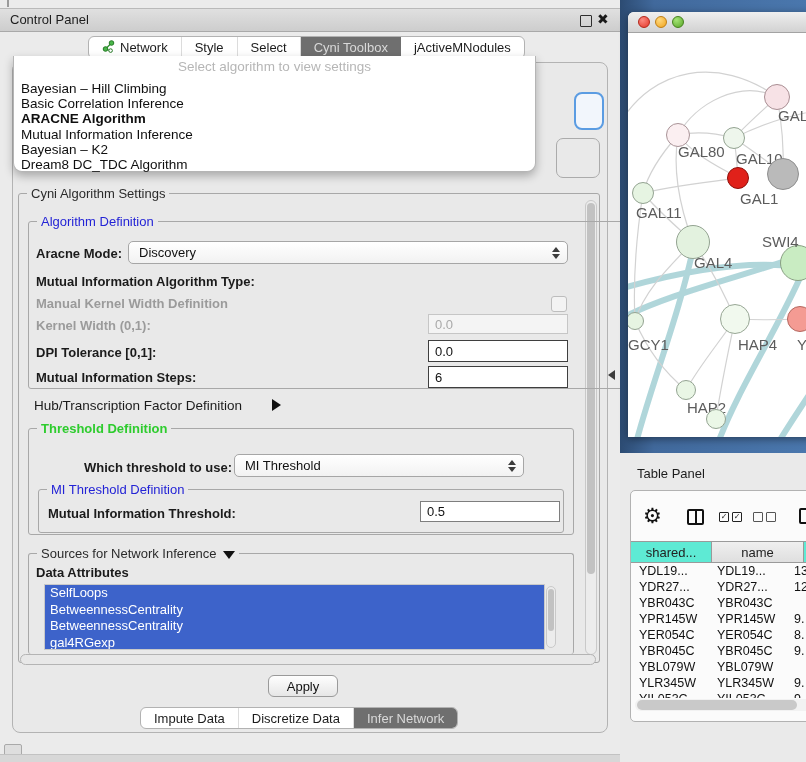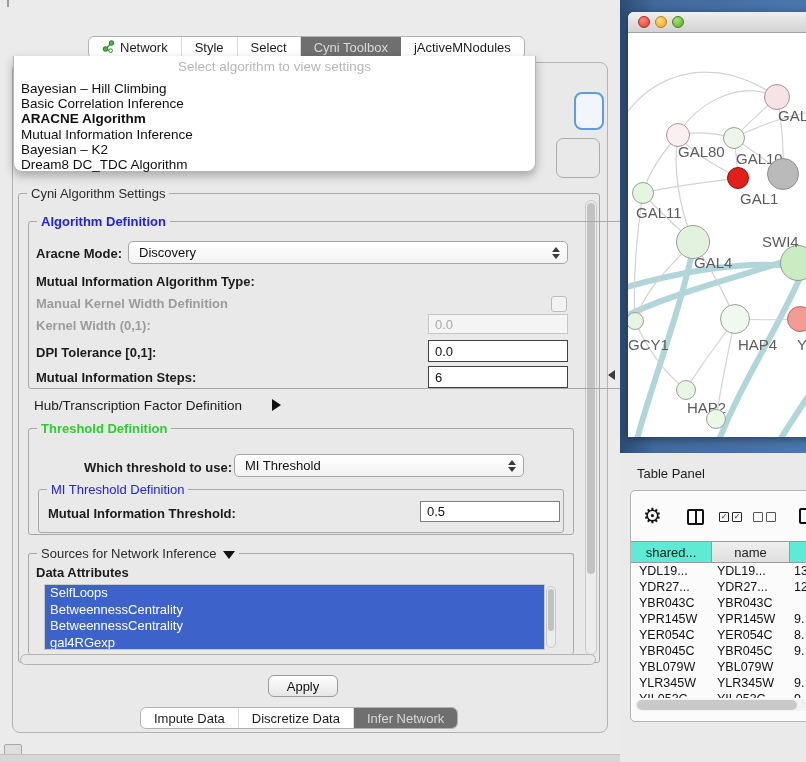--- a/index.html
+++ b/index.html
@@ -100,20 +100,25 @@
   .tcell.c1{width:78px;padding-left:5px;}
   .tcell.c2{width:40px;padding-left:4px;}
 </style>
 </head>
 <body>
 
 <div id="app">
 
   <div class="abs" id="top-mark"></div>
 
+  <div class="abs" id="cp-titlebar">
+    <span id="cp-title">Control Panel</span>
+    <span class="win-float"></span>
+    <span class="win-close">✖</span>
+  </div>
 
   <div class="abs tabstrip" id="top-tabs">
     <div class="tab">
       <span>
         <svg width="13" height="13" viewBox="0 0 13 13">
             <line x1="3.5" y1="9" x2="9.5" y2="3" stroke="#2f8f2f" stroke-width="1.2"></line>
             <line x1="3.5" y1="9" x2="8" y2="10.5" stroke="#2f8f2f" stroke-width="1.2"></line>
             <circle cx="3.5" cy="9" r="2.3" fill="#49b649" stroke="#267a26"></circle>
             <circle cx="9.5" cy="3" r="2.3" fill="#49b649" stroke="#267a26"></circle>
             <circle cx="8.6" cy="10.6" r="1.8" fill="#ffffff" stroke="#267a26"></circle>
@@ -141,21 +146,21 @@
   <div class="abs frag-group"></div>
 
   <div class="abs group" style="left:18px;top:193px;width:582px;height:470px;">
     <span class="legend">Cyni Algorithm Settings</span>
   </div>
 
   <div class="abs vscroll" style="left:585px;top:200px;width:12px;height:455px;">
     <div class="vthumb" style="top:2px;height:82%;"></div>
   </div>
 
-  <div class="abs group" style="left:28px;top:221px;width:622px;height:168px;font-weight:bold;">
+  <div class="abs group" style="left:28px;top:221px;width:622px;height:168px;">
     <span class="legend blue">Algorithm Definition</span>
   </div>
   <span class="abs blabel" style="left:36px;top:246px;">Aracne Mode:</span>
   <div class="abs combo" style="left:128px;top:241px;width:440px;height:23px;">
     <span>Discovery</span>
     <span class="stepper">
         <span class="up"></span>
         <span class="dn"></span>
       </span>
   </div>
@@ -290,21 +295,21 @@
     <div class="abs" id="table-window">
       <span class="gear" style="left:12px;top:15px;">⚙</span>
       <span class="icon-split" style="left:56px;top:18px;"></span>
       <span class="mini-box" style="left:88px;top:21px;">✓</span>
       <span class="mini-box" style="left:101px;top:21px;">✓</span>
       <span class="mini-box light" style="left:122px;top:21px;"></span>
       <span class="mini-box light" style="left:135px;top:21px;"></span>
       <span class="icon-split" style="left:168px;top:17px;"></span>
       <div id="tp-header">
         <div class="hcell blue" style="width:81px;">shared...</div>
-        <div class="hcell gray" style="width:78px;">name</div>
+        <div class="hcell gray" style="width:92px;">name</div>
         <div class="hcell blue" style="flex:1;"></div>
       </div>
       <div id="tp-rows">
           <div class="trow">
             <span class="tcell c0">YDL19...</span>
             <span class="tcell c1">YDL19...</span>
             <span class="tcell c2">13</span>
           </div>
           <div class="trow">
             <span class="tcell c0">YDR27...</span>

